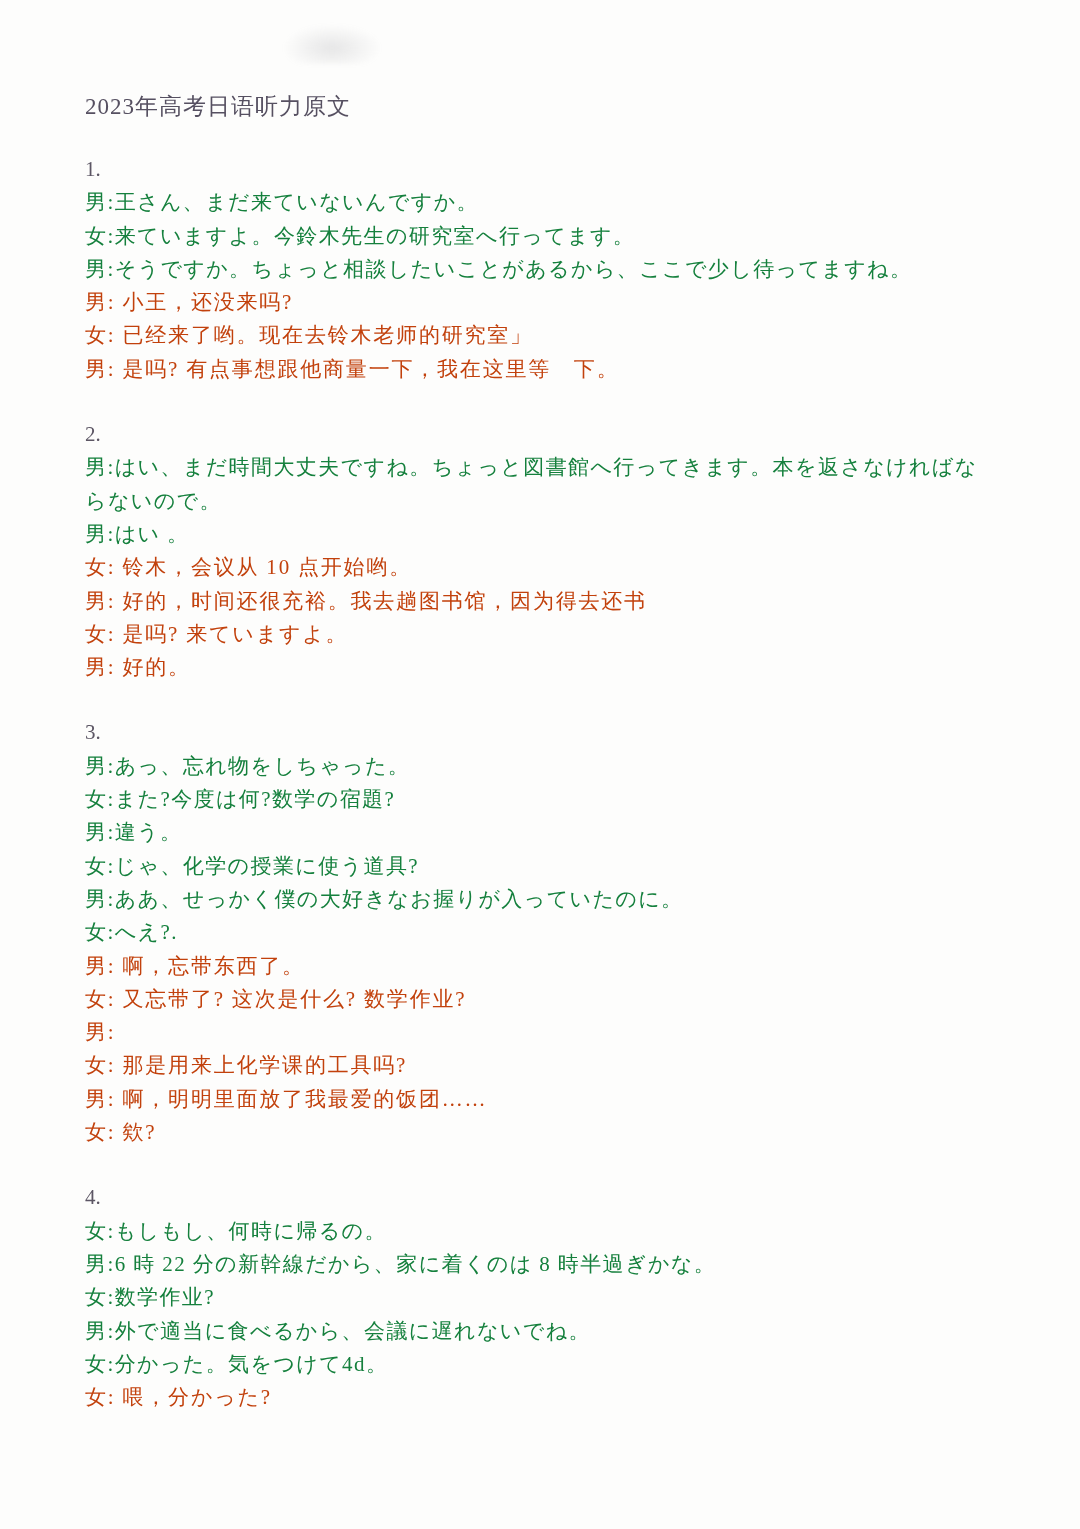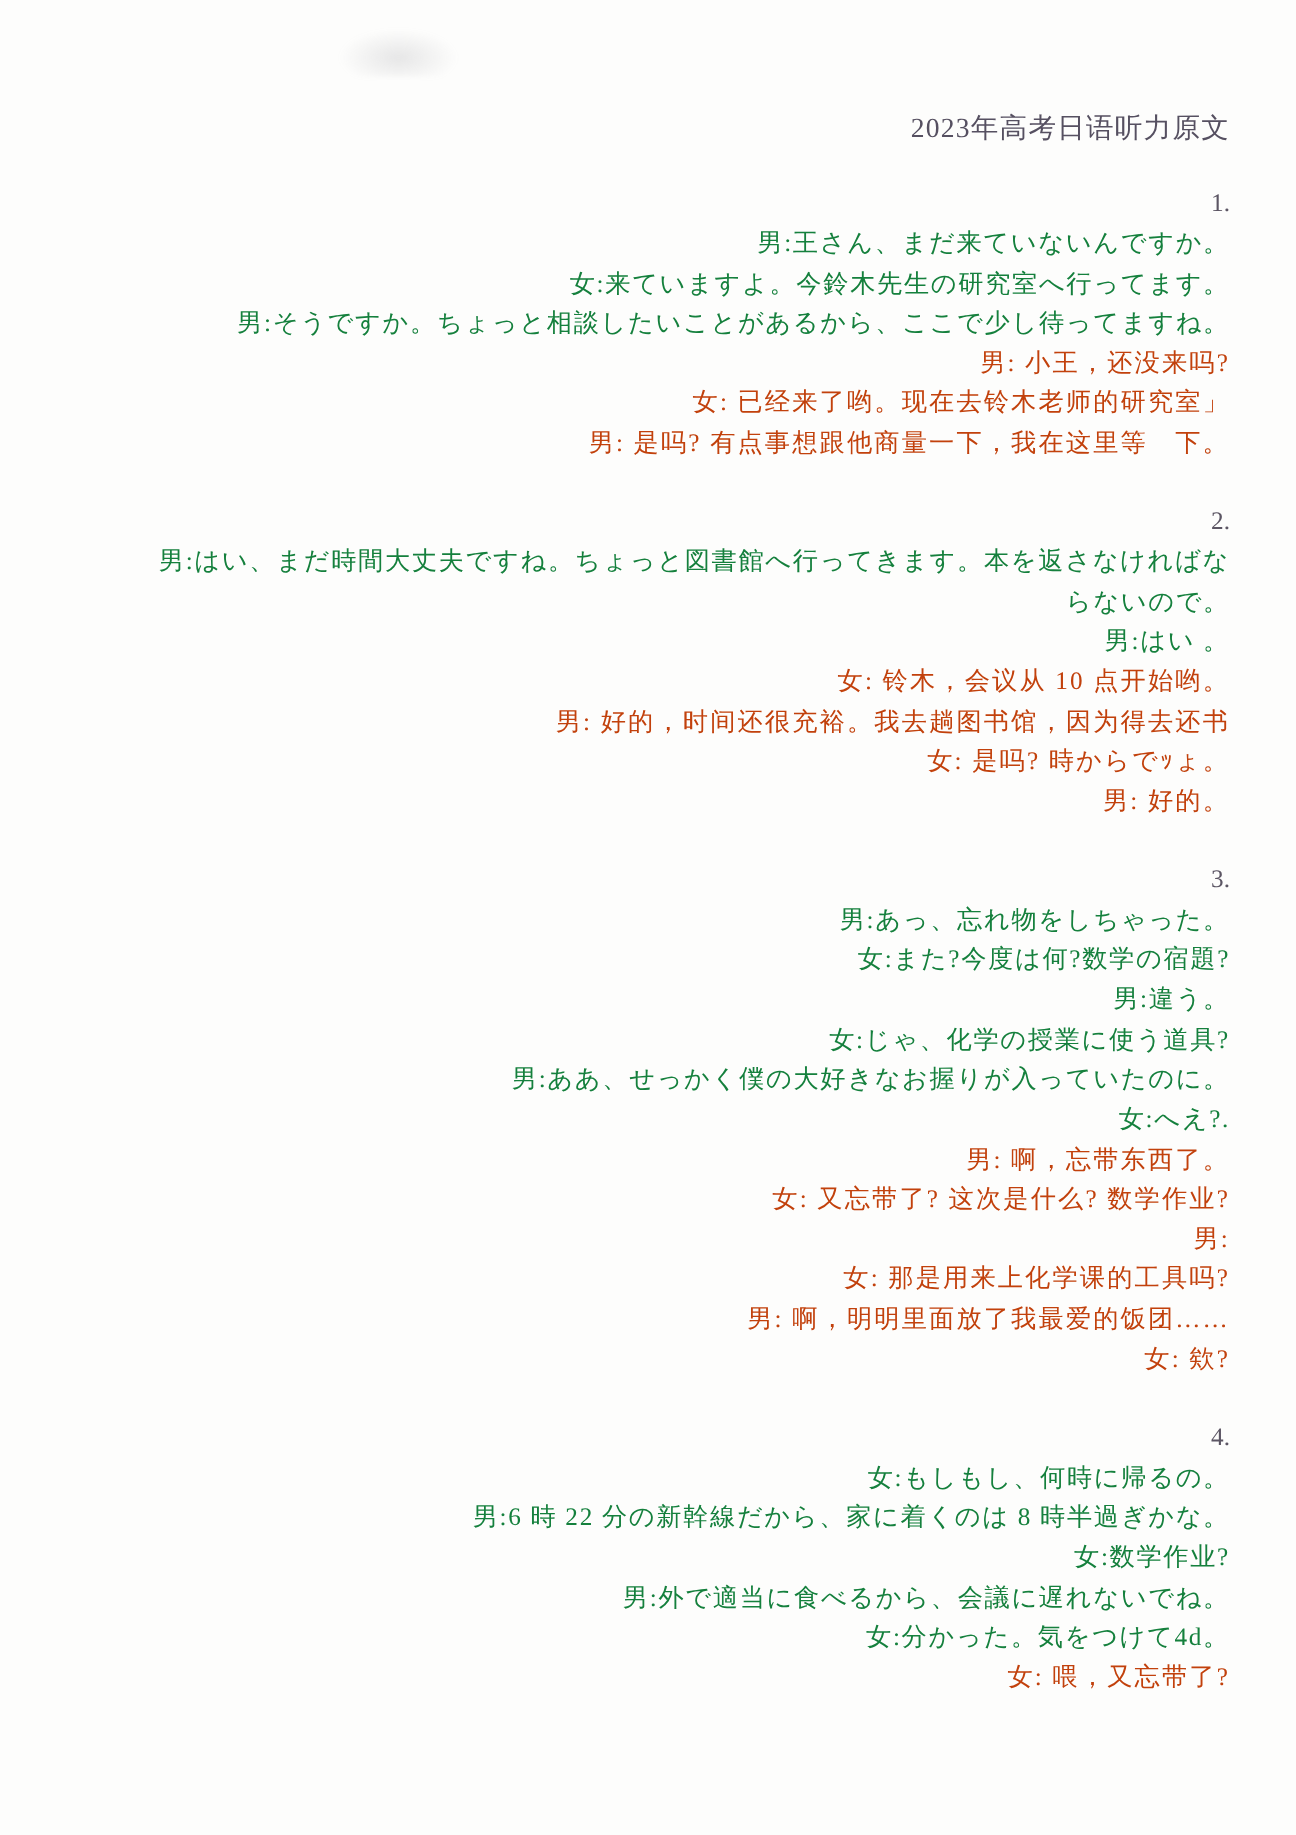--- a/index.html
+++ b/index.html
@@ -15,21 +15,21 @@
     background: #fdfdfc;
     color: #5a5462;
   }
   .scan-smudge {
     position: absolute; left: 282px; top: 24px;
     width: 100px; height: 40px;
     background: radial-gradient(ellipse at 50% 60%, rgba(140,140,148,0.20), rgba(140,140,148,0.0) 70%);
     filter: blur(2px);
     pointer-events: none;
   }
-  .content { padding: 93px 55px 0 85px; text-align: right; }
+  .content { padding: 93px 55px 0 85px; }
   .doc-title {
     font-size: 23px;
     line-height: 28px;
     letter-spacing: 1px;
     color: #565061;
   }
   .section { margin-top: 32px; }
   .section:first-of-type { margin-top: 20px; }
   .section-number {
     font-size: 21px;
@@ -64,21 +64,21 @@
       <div class="line zh">男: 是吗? 有点事想跟他商量一下，我在这里等　下。</div>
     </div>
 
     <div class="section">
       <div class="section-number">2.</div>
       <div class="line ja">男:はい、まだ時間大丈夫ですね。ちょっと図書館へ行ってきます。本を返さなければな</div>
       <div class="line ja">らないので。</div>
       <div class="line ja">男:はい 。</div>
       <div class="line zh">女: 铃木，会议从 10 点开始哟。</div>
       <div class="line zh">男: 好的，时间还很充裕。我去趟图书馆，因为得去还书</div>
-      <div class="line zh">女: 是吗? 時からでｯょ。</div>
+      <div class="line zh">女: 是吗? 来ていますよ。</div>
       <div class="line zh">男: 好的。</div>
     </div>
 
     <div class="section">
       <div class="section-number">3.</div>
       <div class="line ja">男:あっ、忘れ物をしちゃった。</div>
       <div class="line ja">女:また?今度は何?数学の宿題?</div>
       <div class="line ja">男:違う。</div>
       <div class="line ja">女:じゃ、化学の授業に使う道具?</div>
       <div class="line ja">男:ああ、せっかく僕の大好きなお握りが入っていたのに。</div>
@@ -91,17 +91,17 @@
       <div class="line zh">女: 欸?</div>
     </div>
 
     <div class="section">
       <div class="section-number">4.</div>
       <div class="line ja">女:もしもし、何時に帰るの。</div>
       <div class="line ja">男:6 時 22 分の新幹線だから、家に着くのは 8 時半過ぎかな。</div>
       <div class="line ja">女:数学作业?</div>
       <div class="line ja">男:外で適当に食べるから、会議に遅れないでね。</div>
       <div class="line ja">女:分かった。気をつけて4d。</div>
-      <div class="line zh">女: 喂，又忘带了?</div>
+      <div class="line zh">女: 喂，分かった?</div>
     </div>
 
   </div>
 </div>
 
 </body></html>

